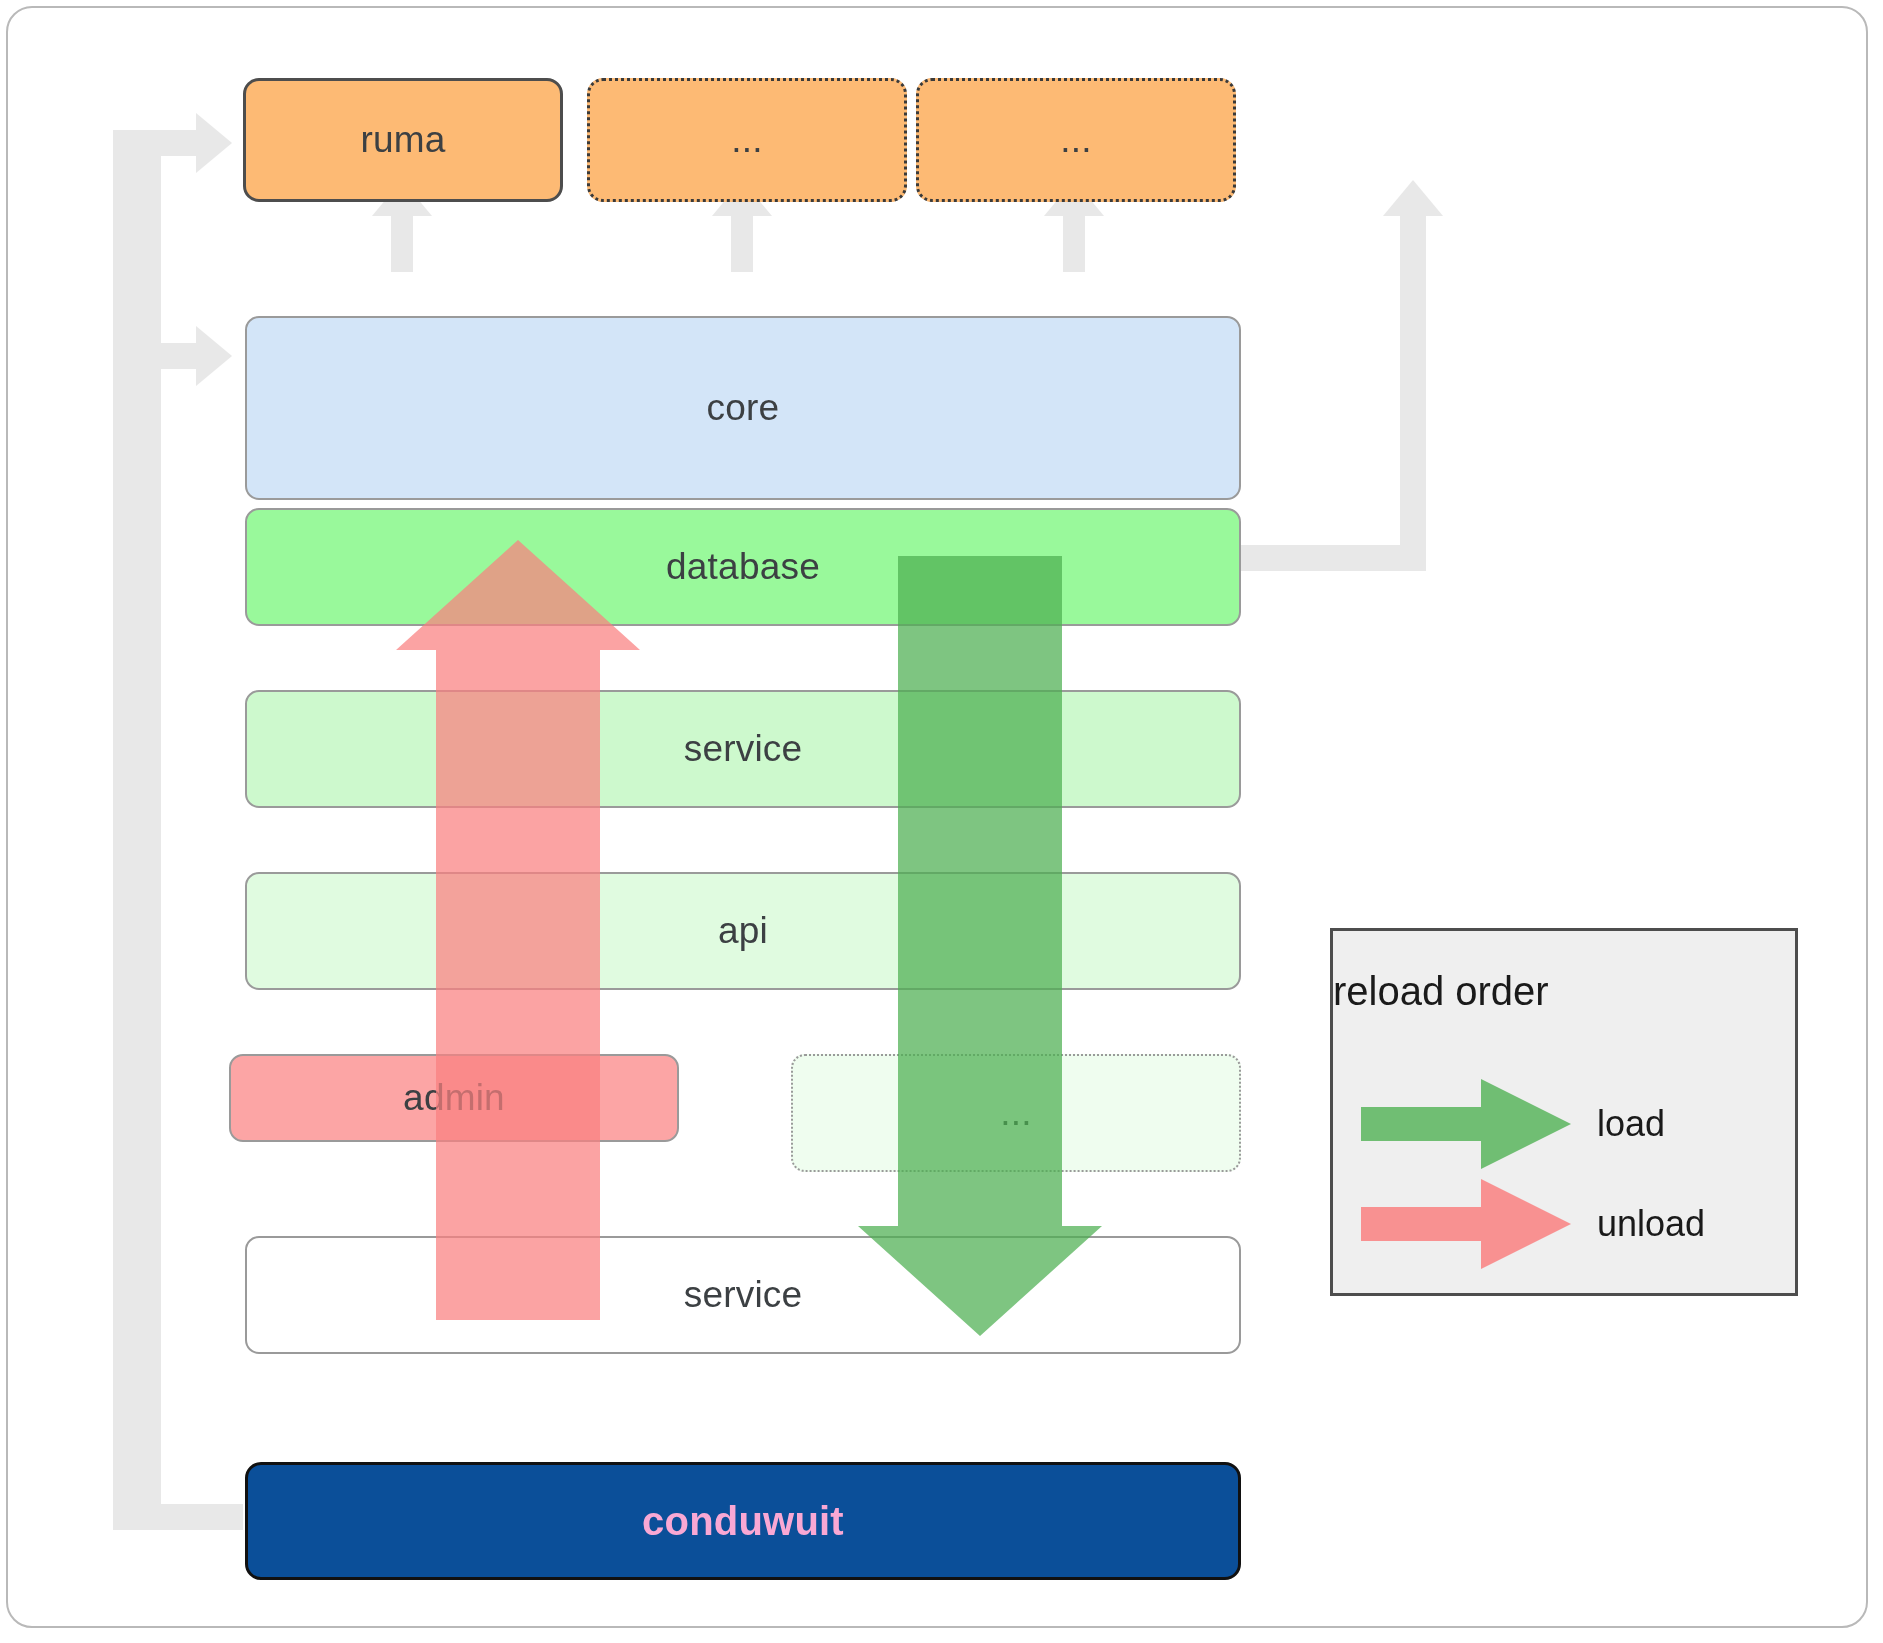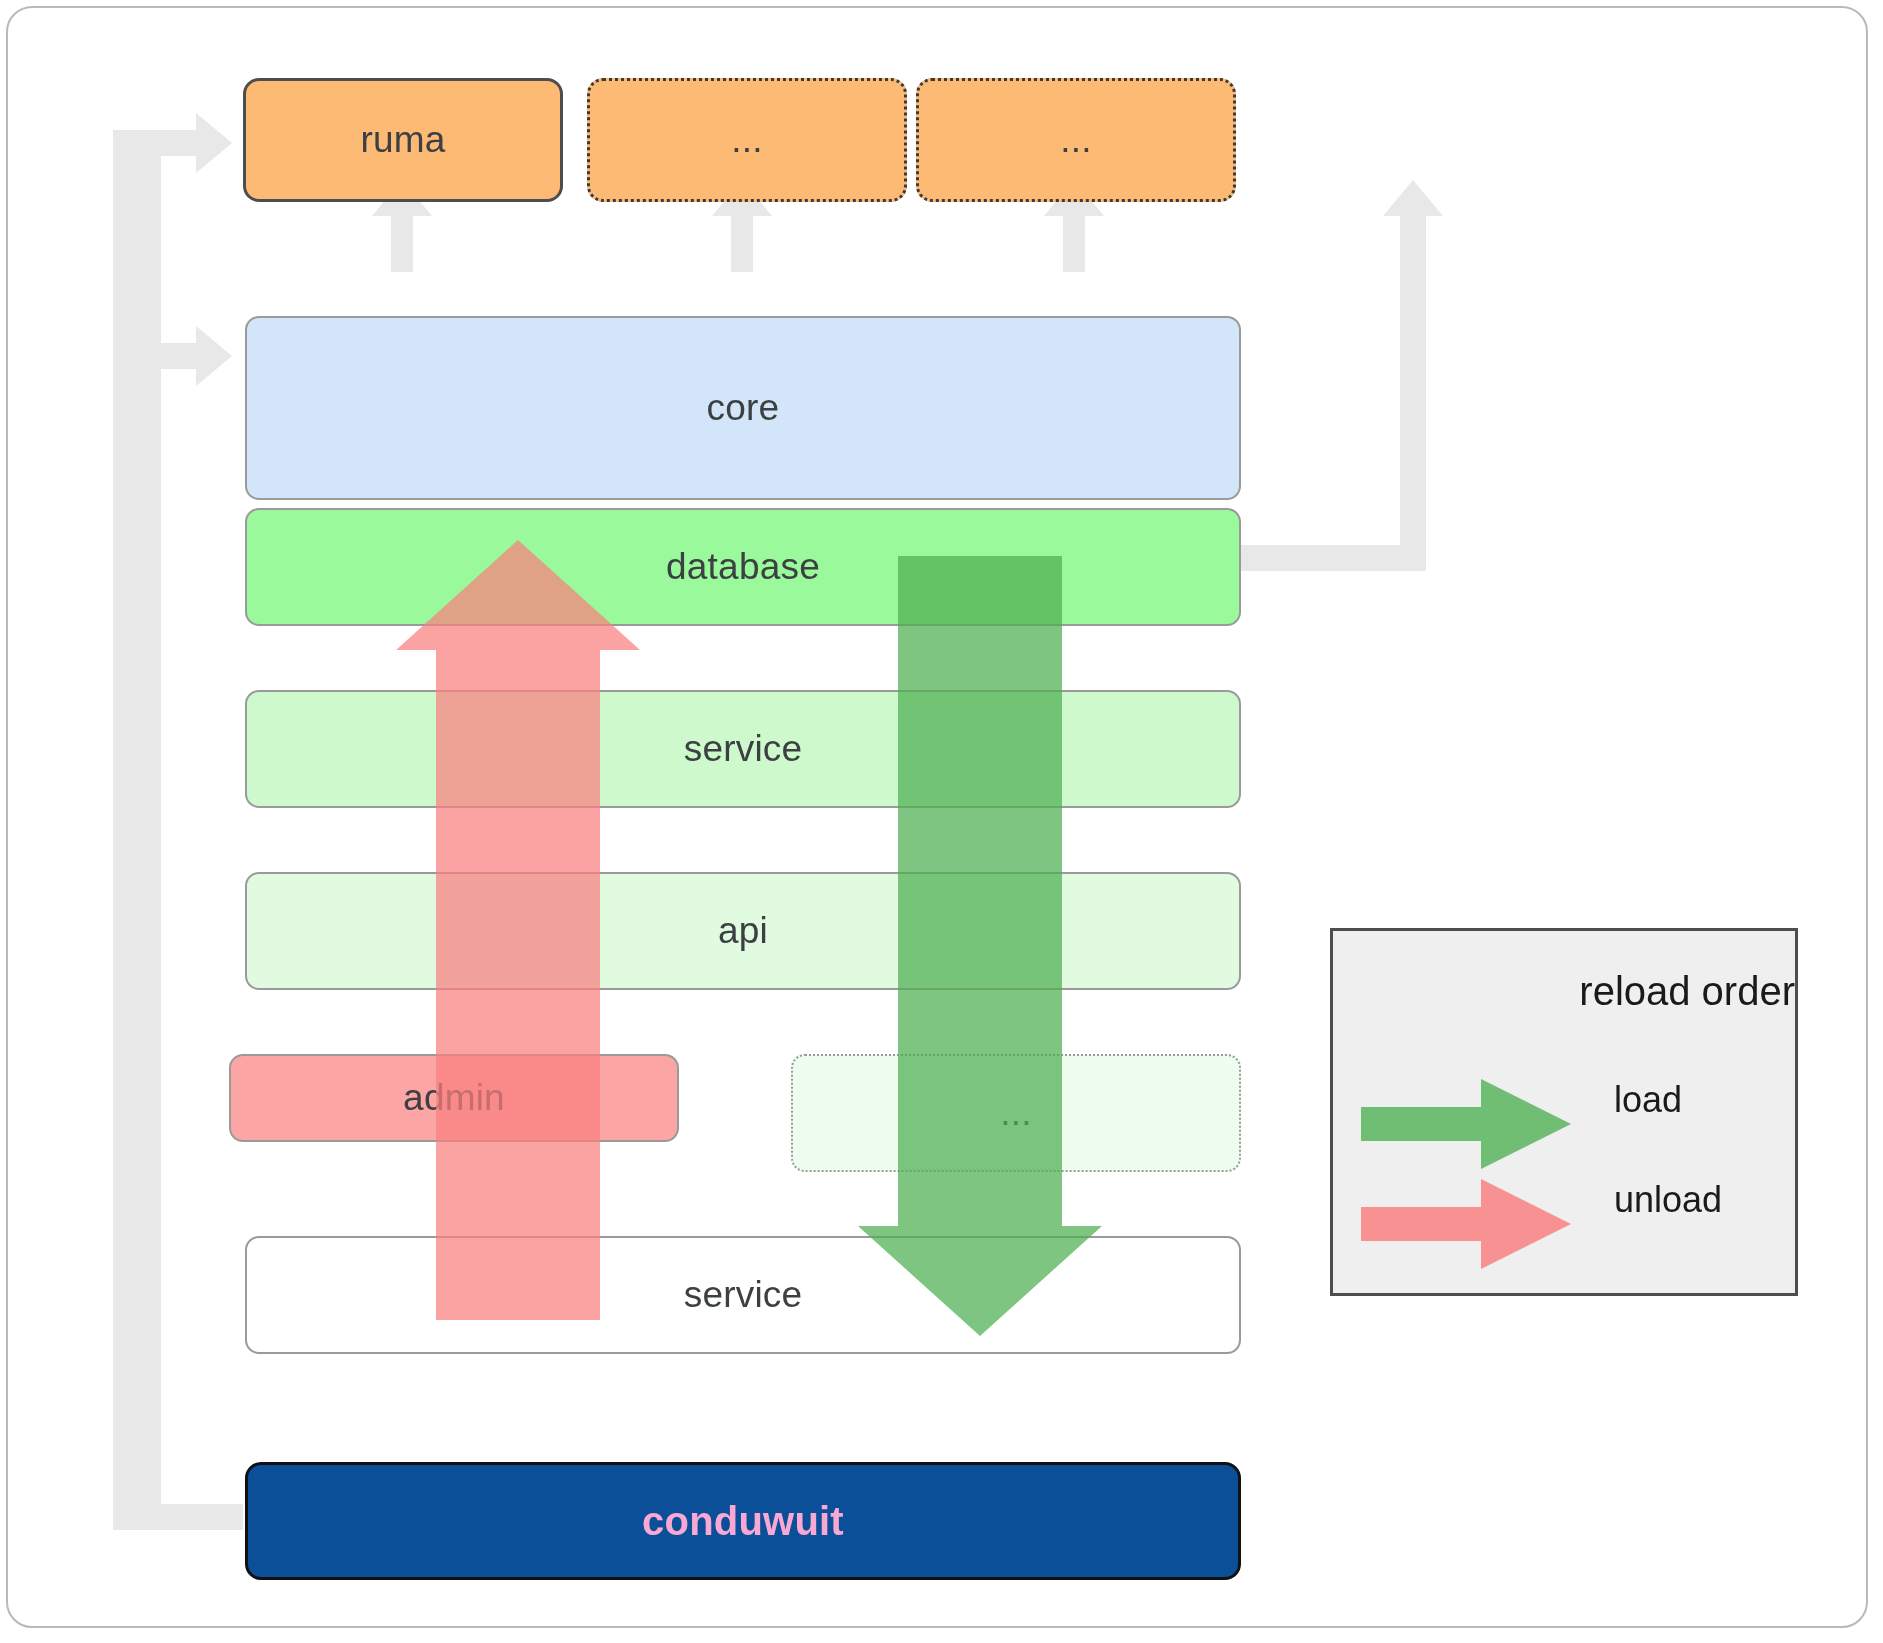--- a/index.html
+++ b/index.html
@@ -98,28 +98,28 @@
   #legend {
     position: absolute;
     background: #efefef;
     border: 3px solid #4d4d4d;
     box-sizing: border-box;
   }
   #legend .legend-title {
     position: absolute;
     left: 0; right: 0;
     top: 38px;
-    text-align: right;
+    text-align: left;
     font-size: 40px;
     color: #1a1a1a;
   }
   .legend-row {
     position: absolute;
     display: flex;
-    gap: 17px;
+    align-items: center;
   }
   .legend-label {
     font-size: 36px;
     color: #1a1a1a;
     margin-left: 26px;
   }
   .legend-arrow { position: relative; width: 210px; height: 90px; }
 </style>
 </head>
 <body>

